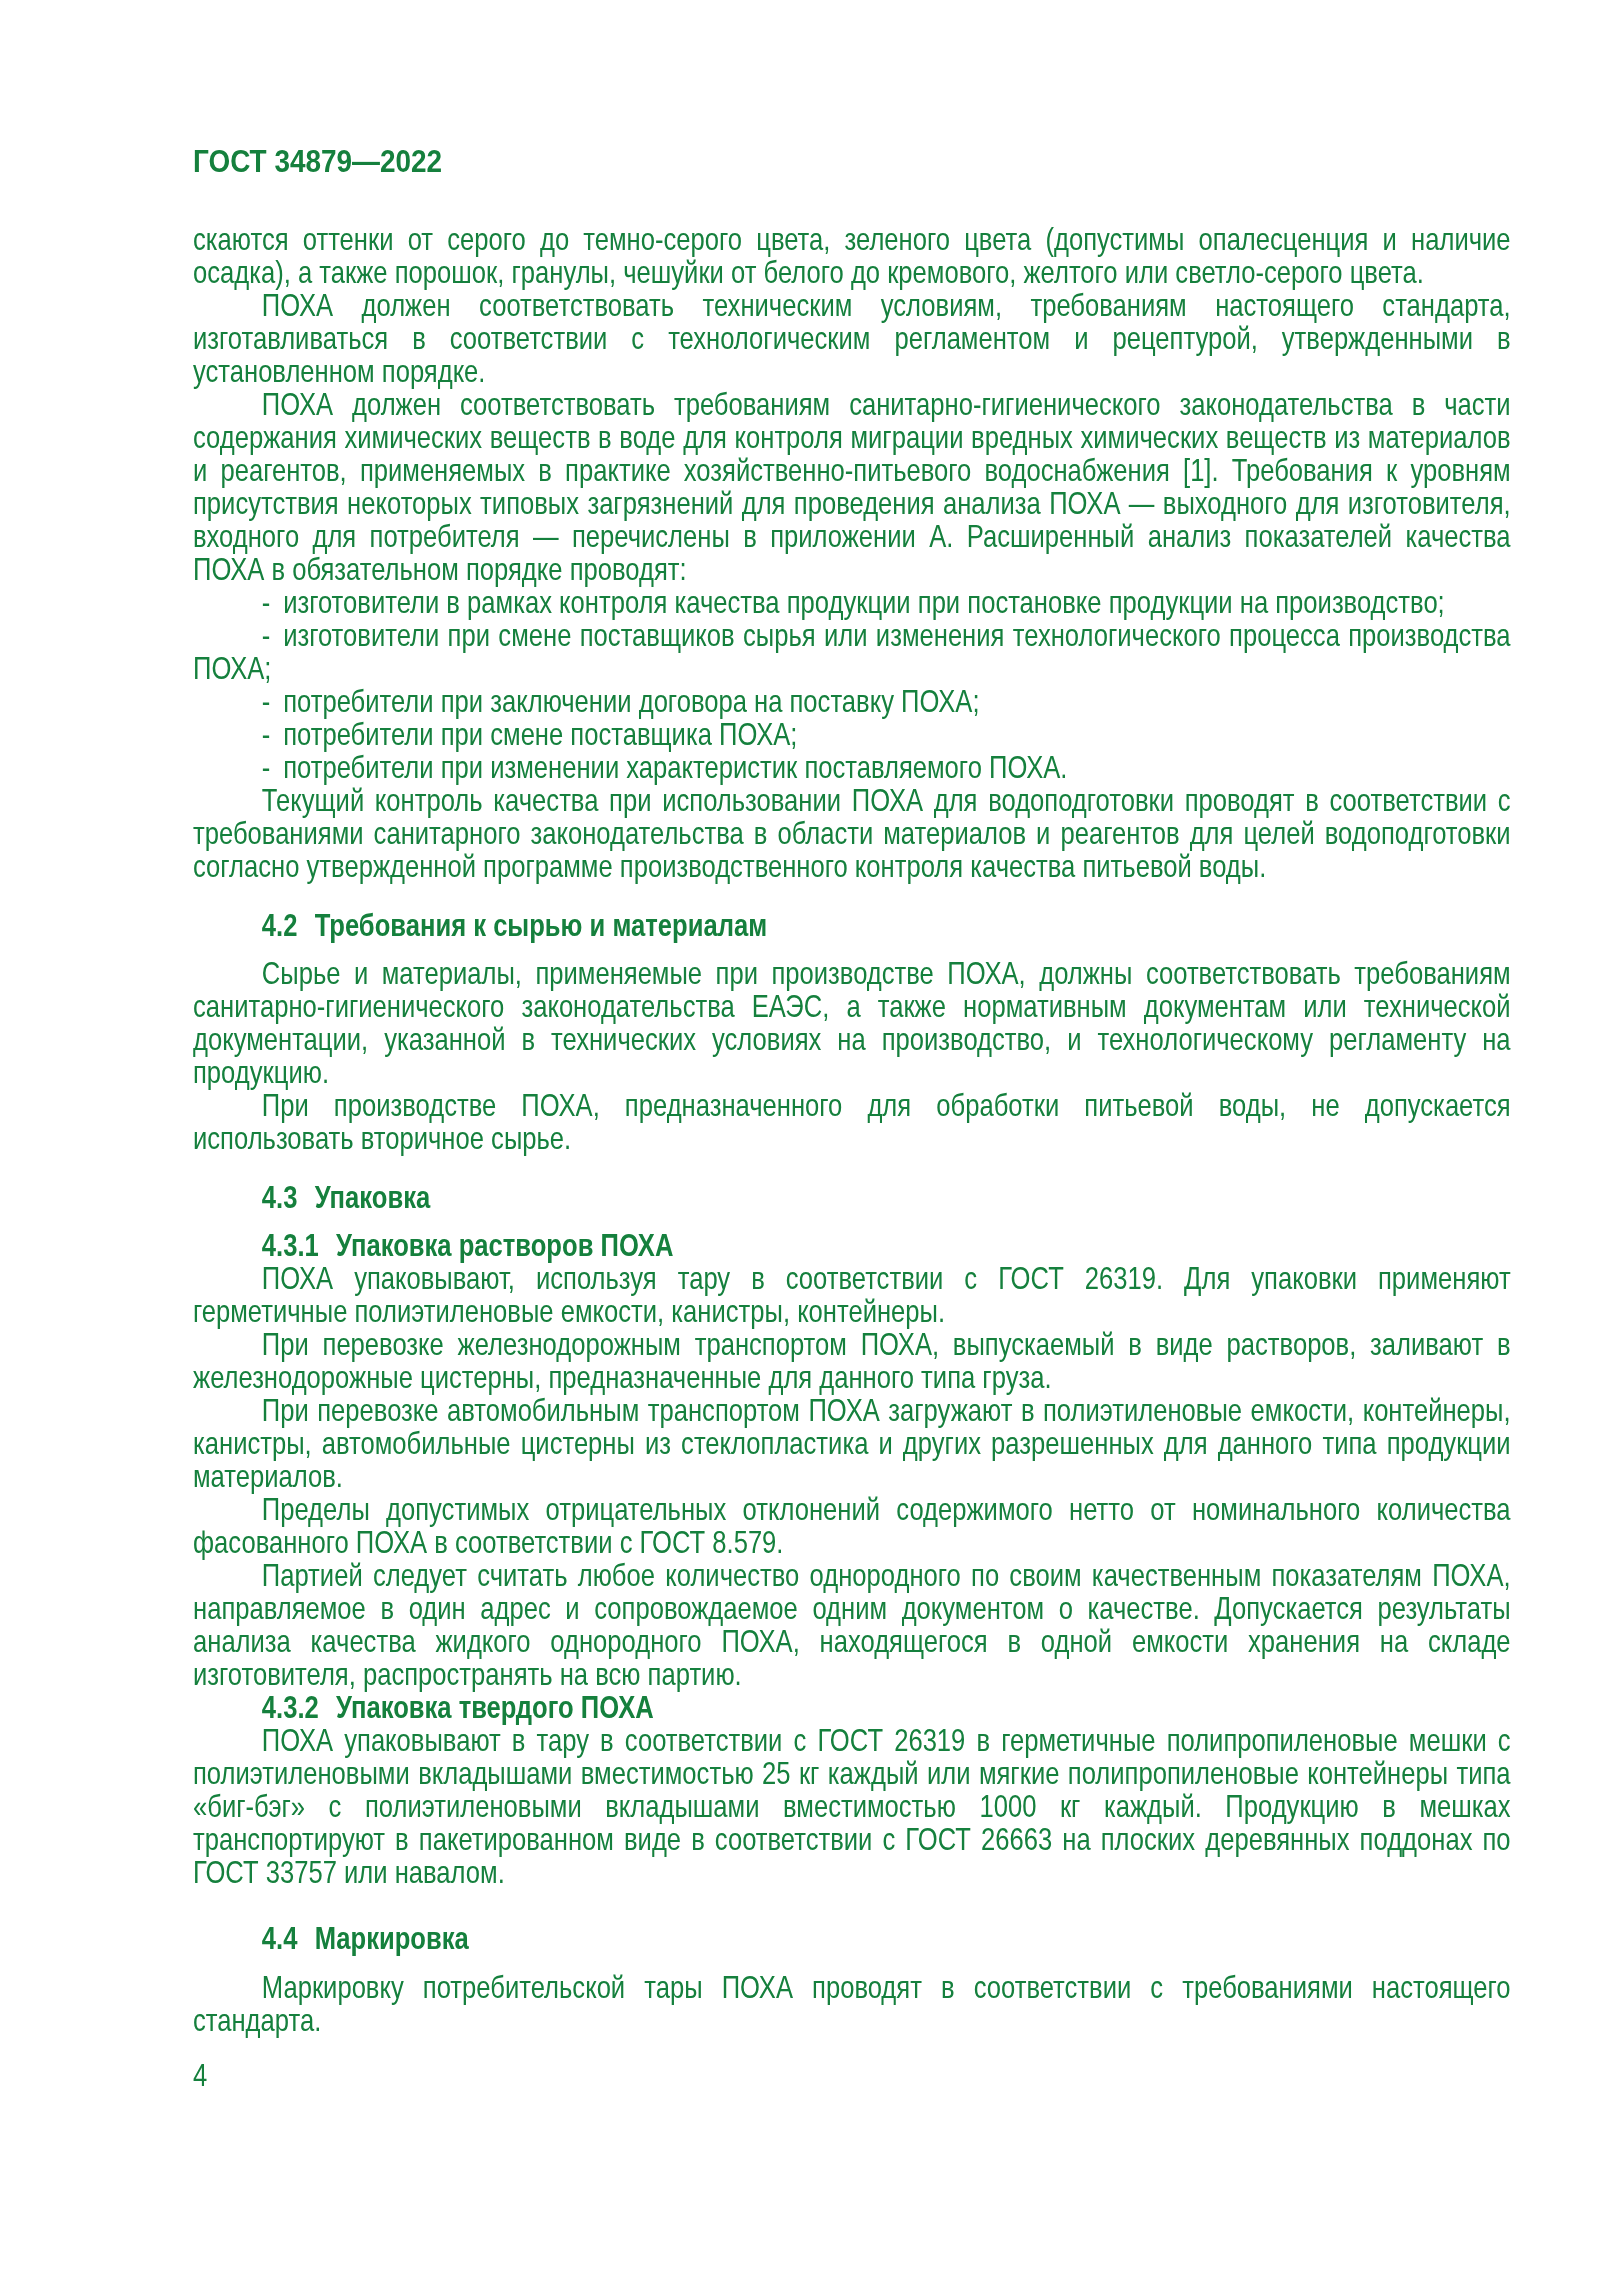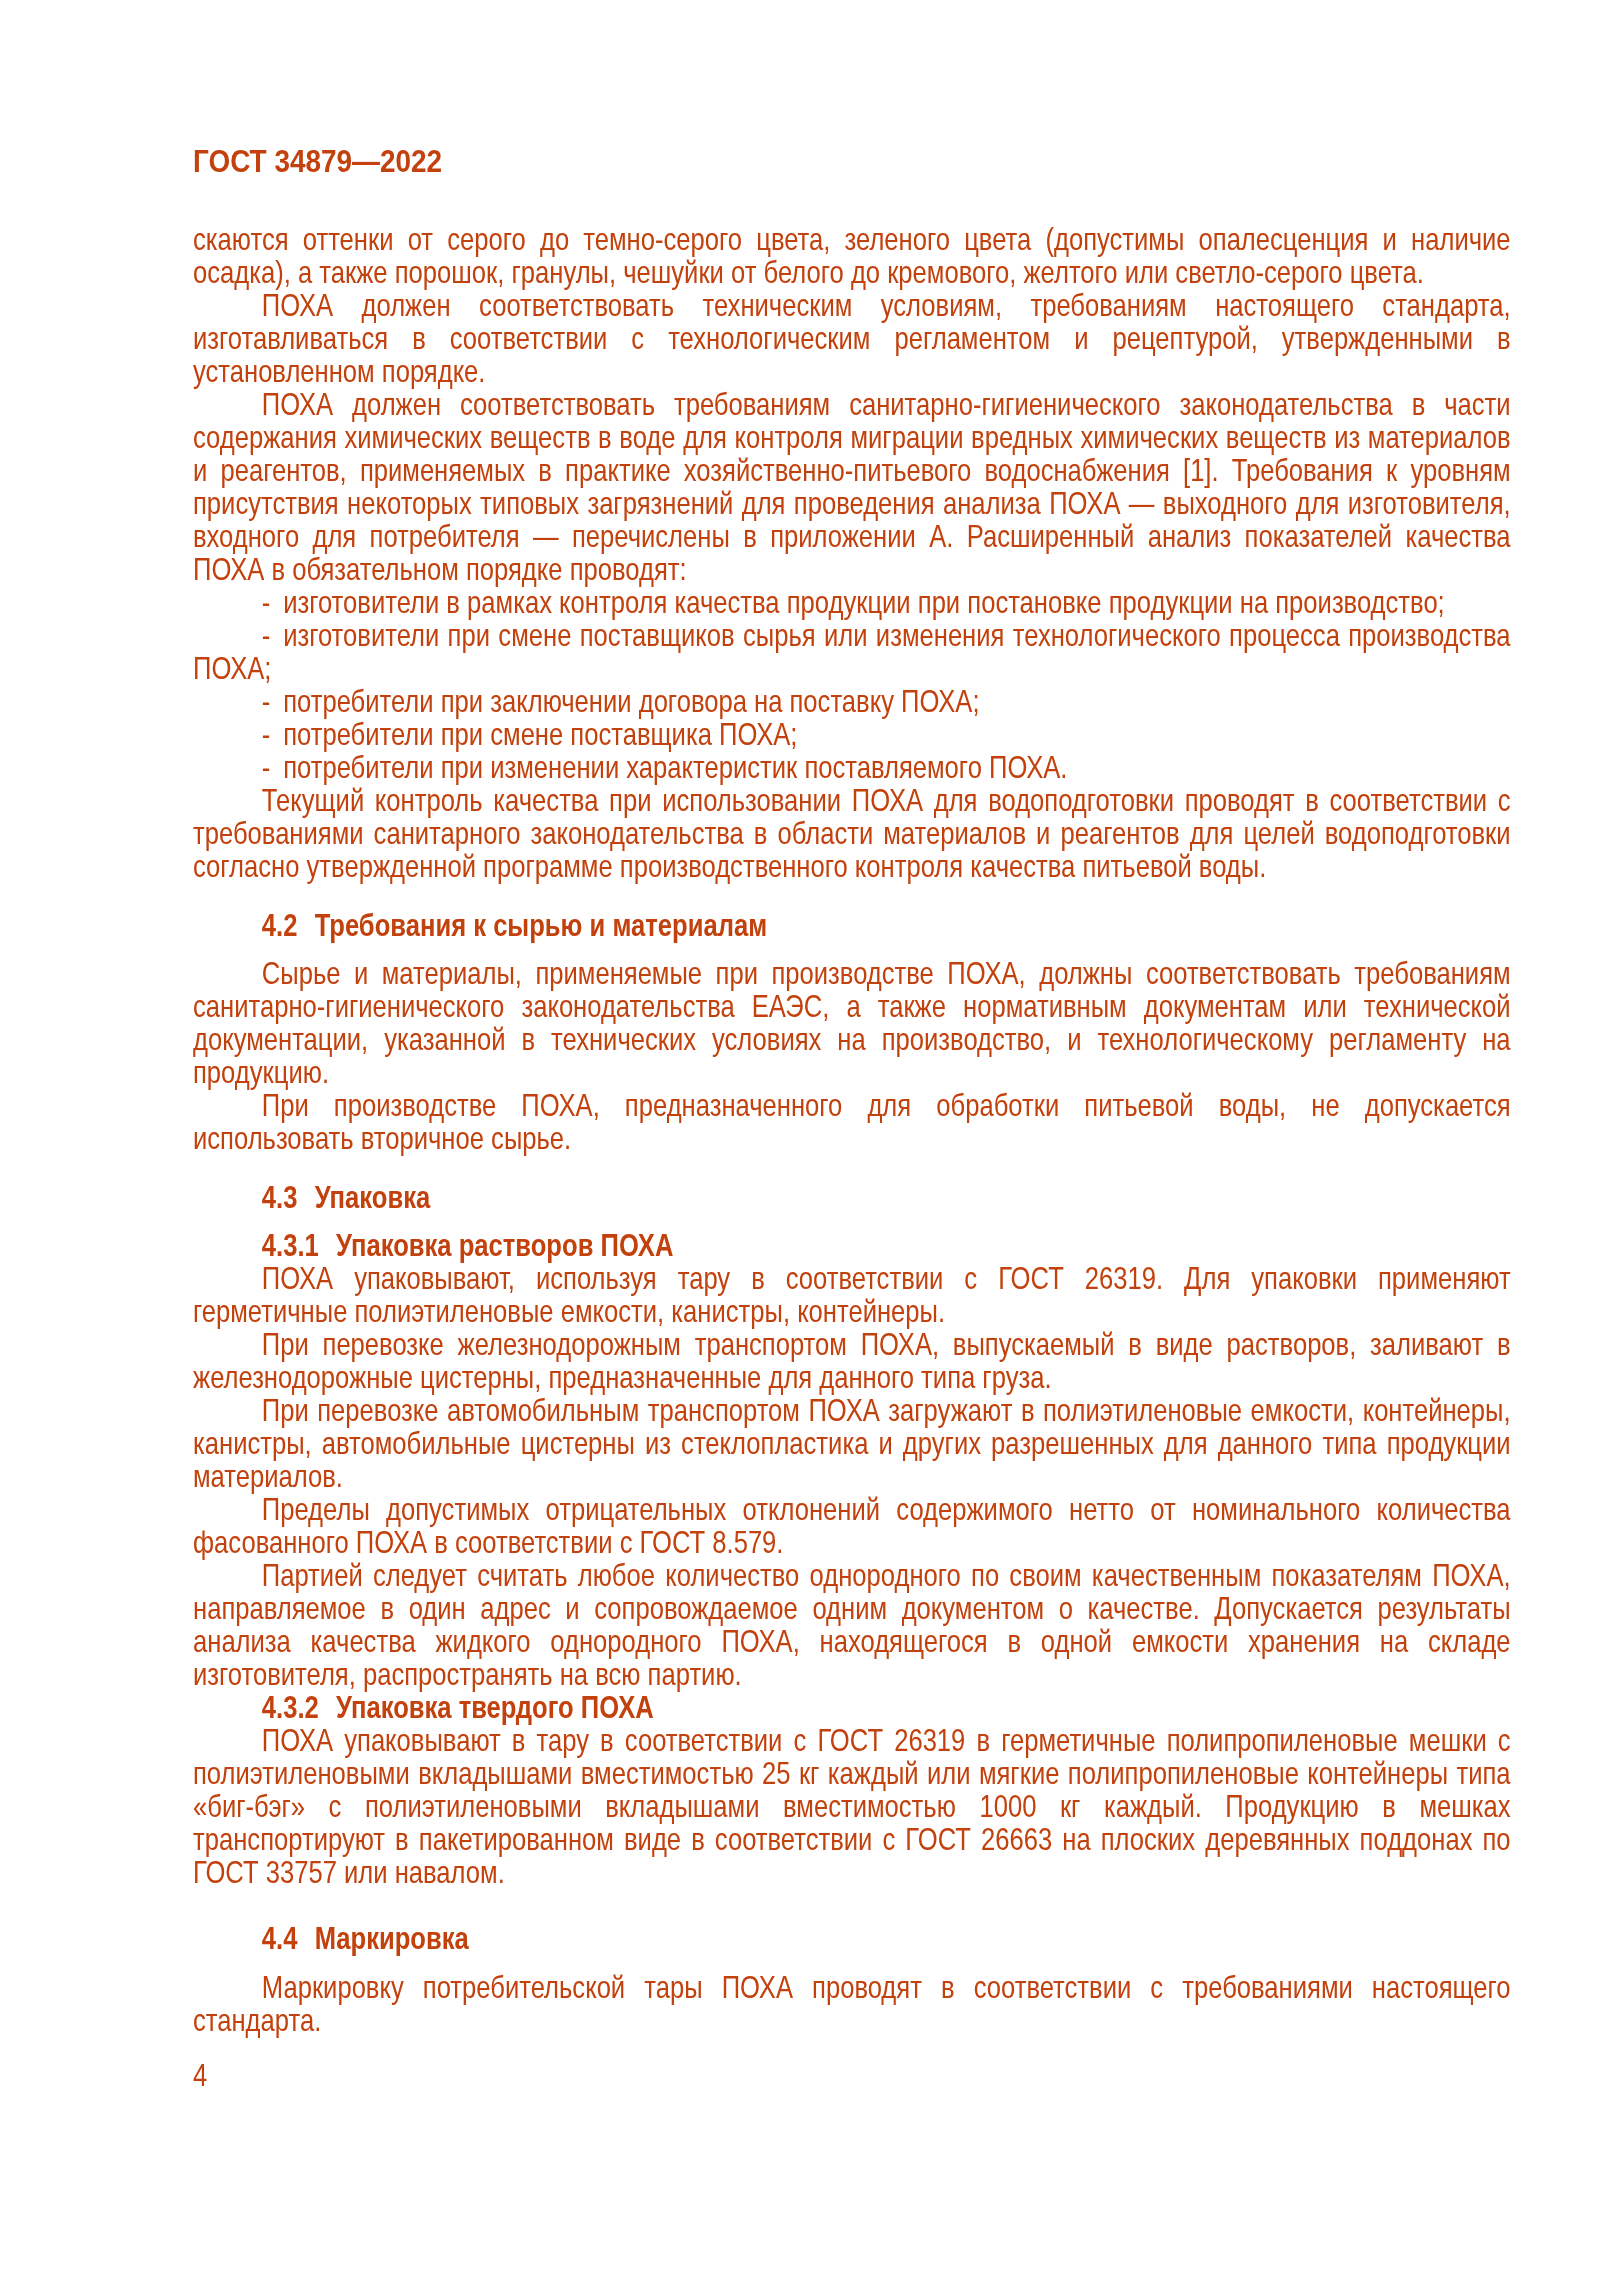--- a/index.html
+++ b/index.html
@@ -5,21 +5,21 @@
   html, body {
     margin: 0;
     padding: 0;
     background: #ffffff;
   }
   .page {
     position: relative;
     width: 1621px;
     height: 2293px;
     background: #ffffff;
-    color: #c2410c;
+    color: #15803d;
     font-family: "Liberation Sans", "DejaVu Sans", sans-serif;
     overflow: hidden;
   }
   .running-header {
     position: absolute;
     left: 193px;
     top: 144px;
     font-size: 31px;
     font-weight: bold;
     white-space: nowrap;

